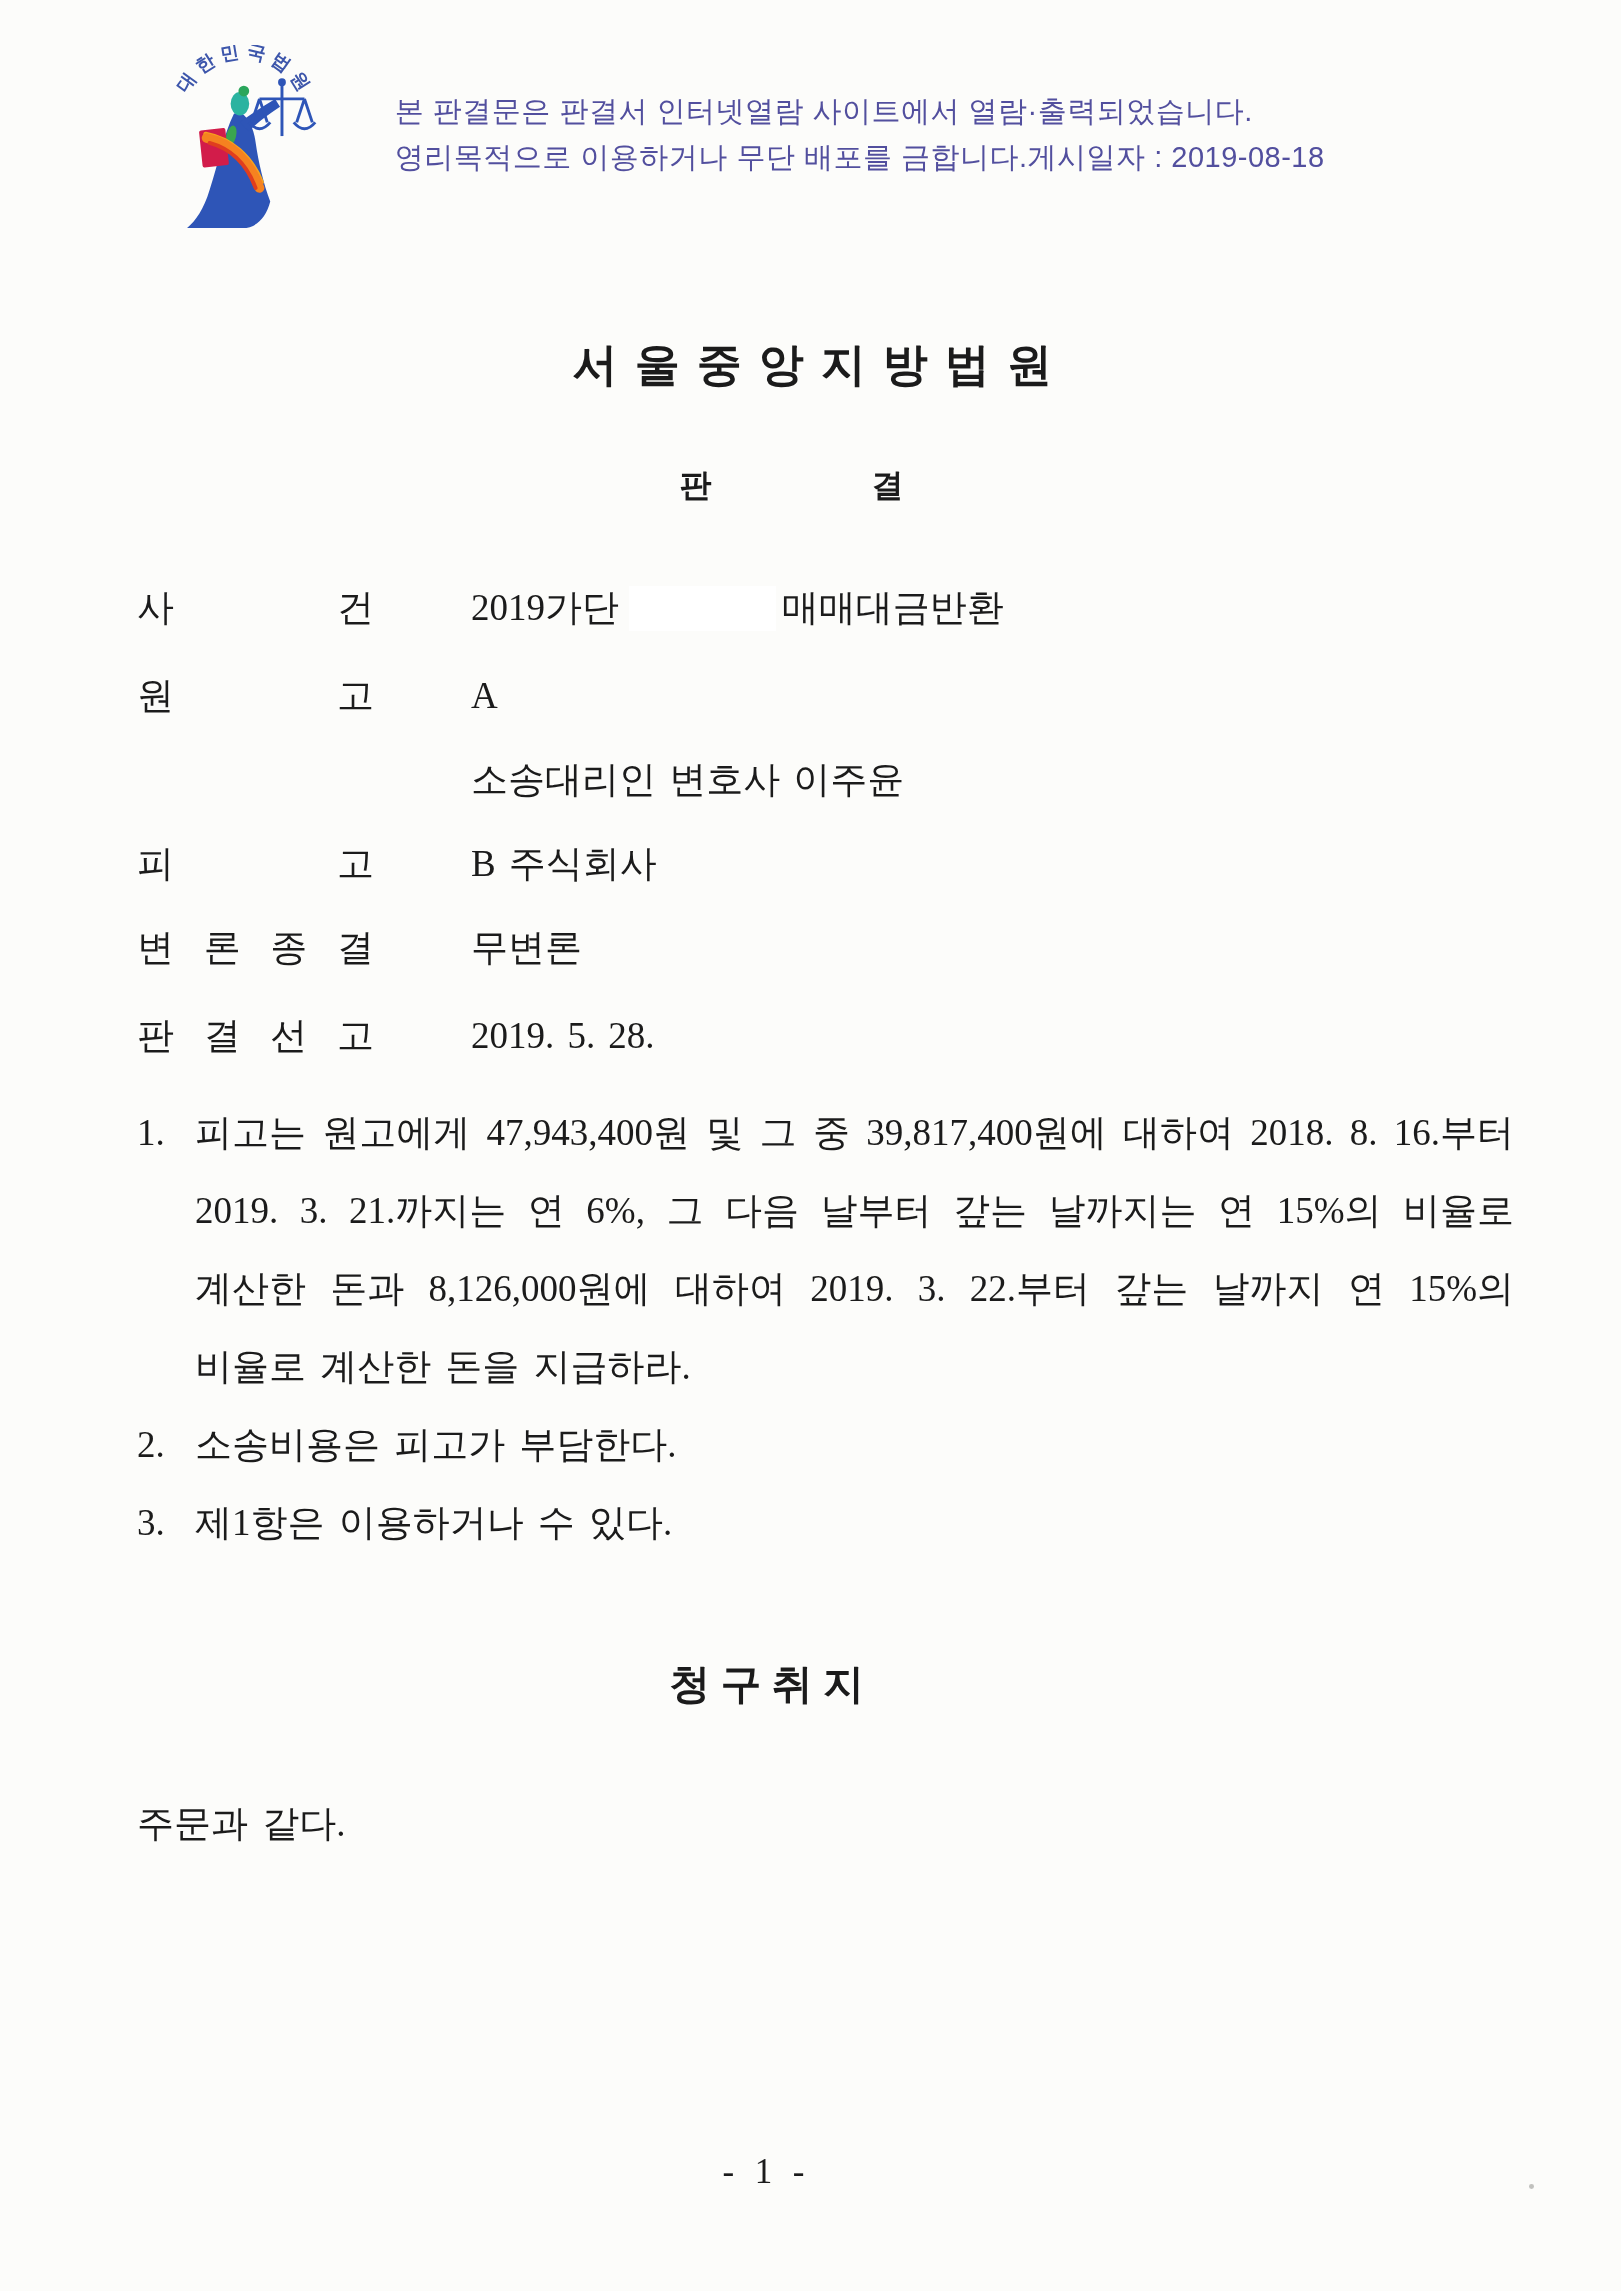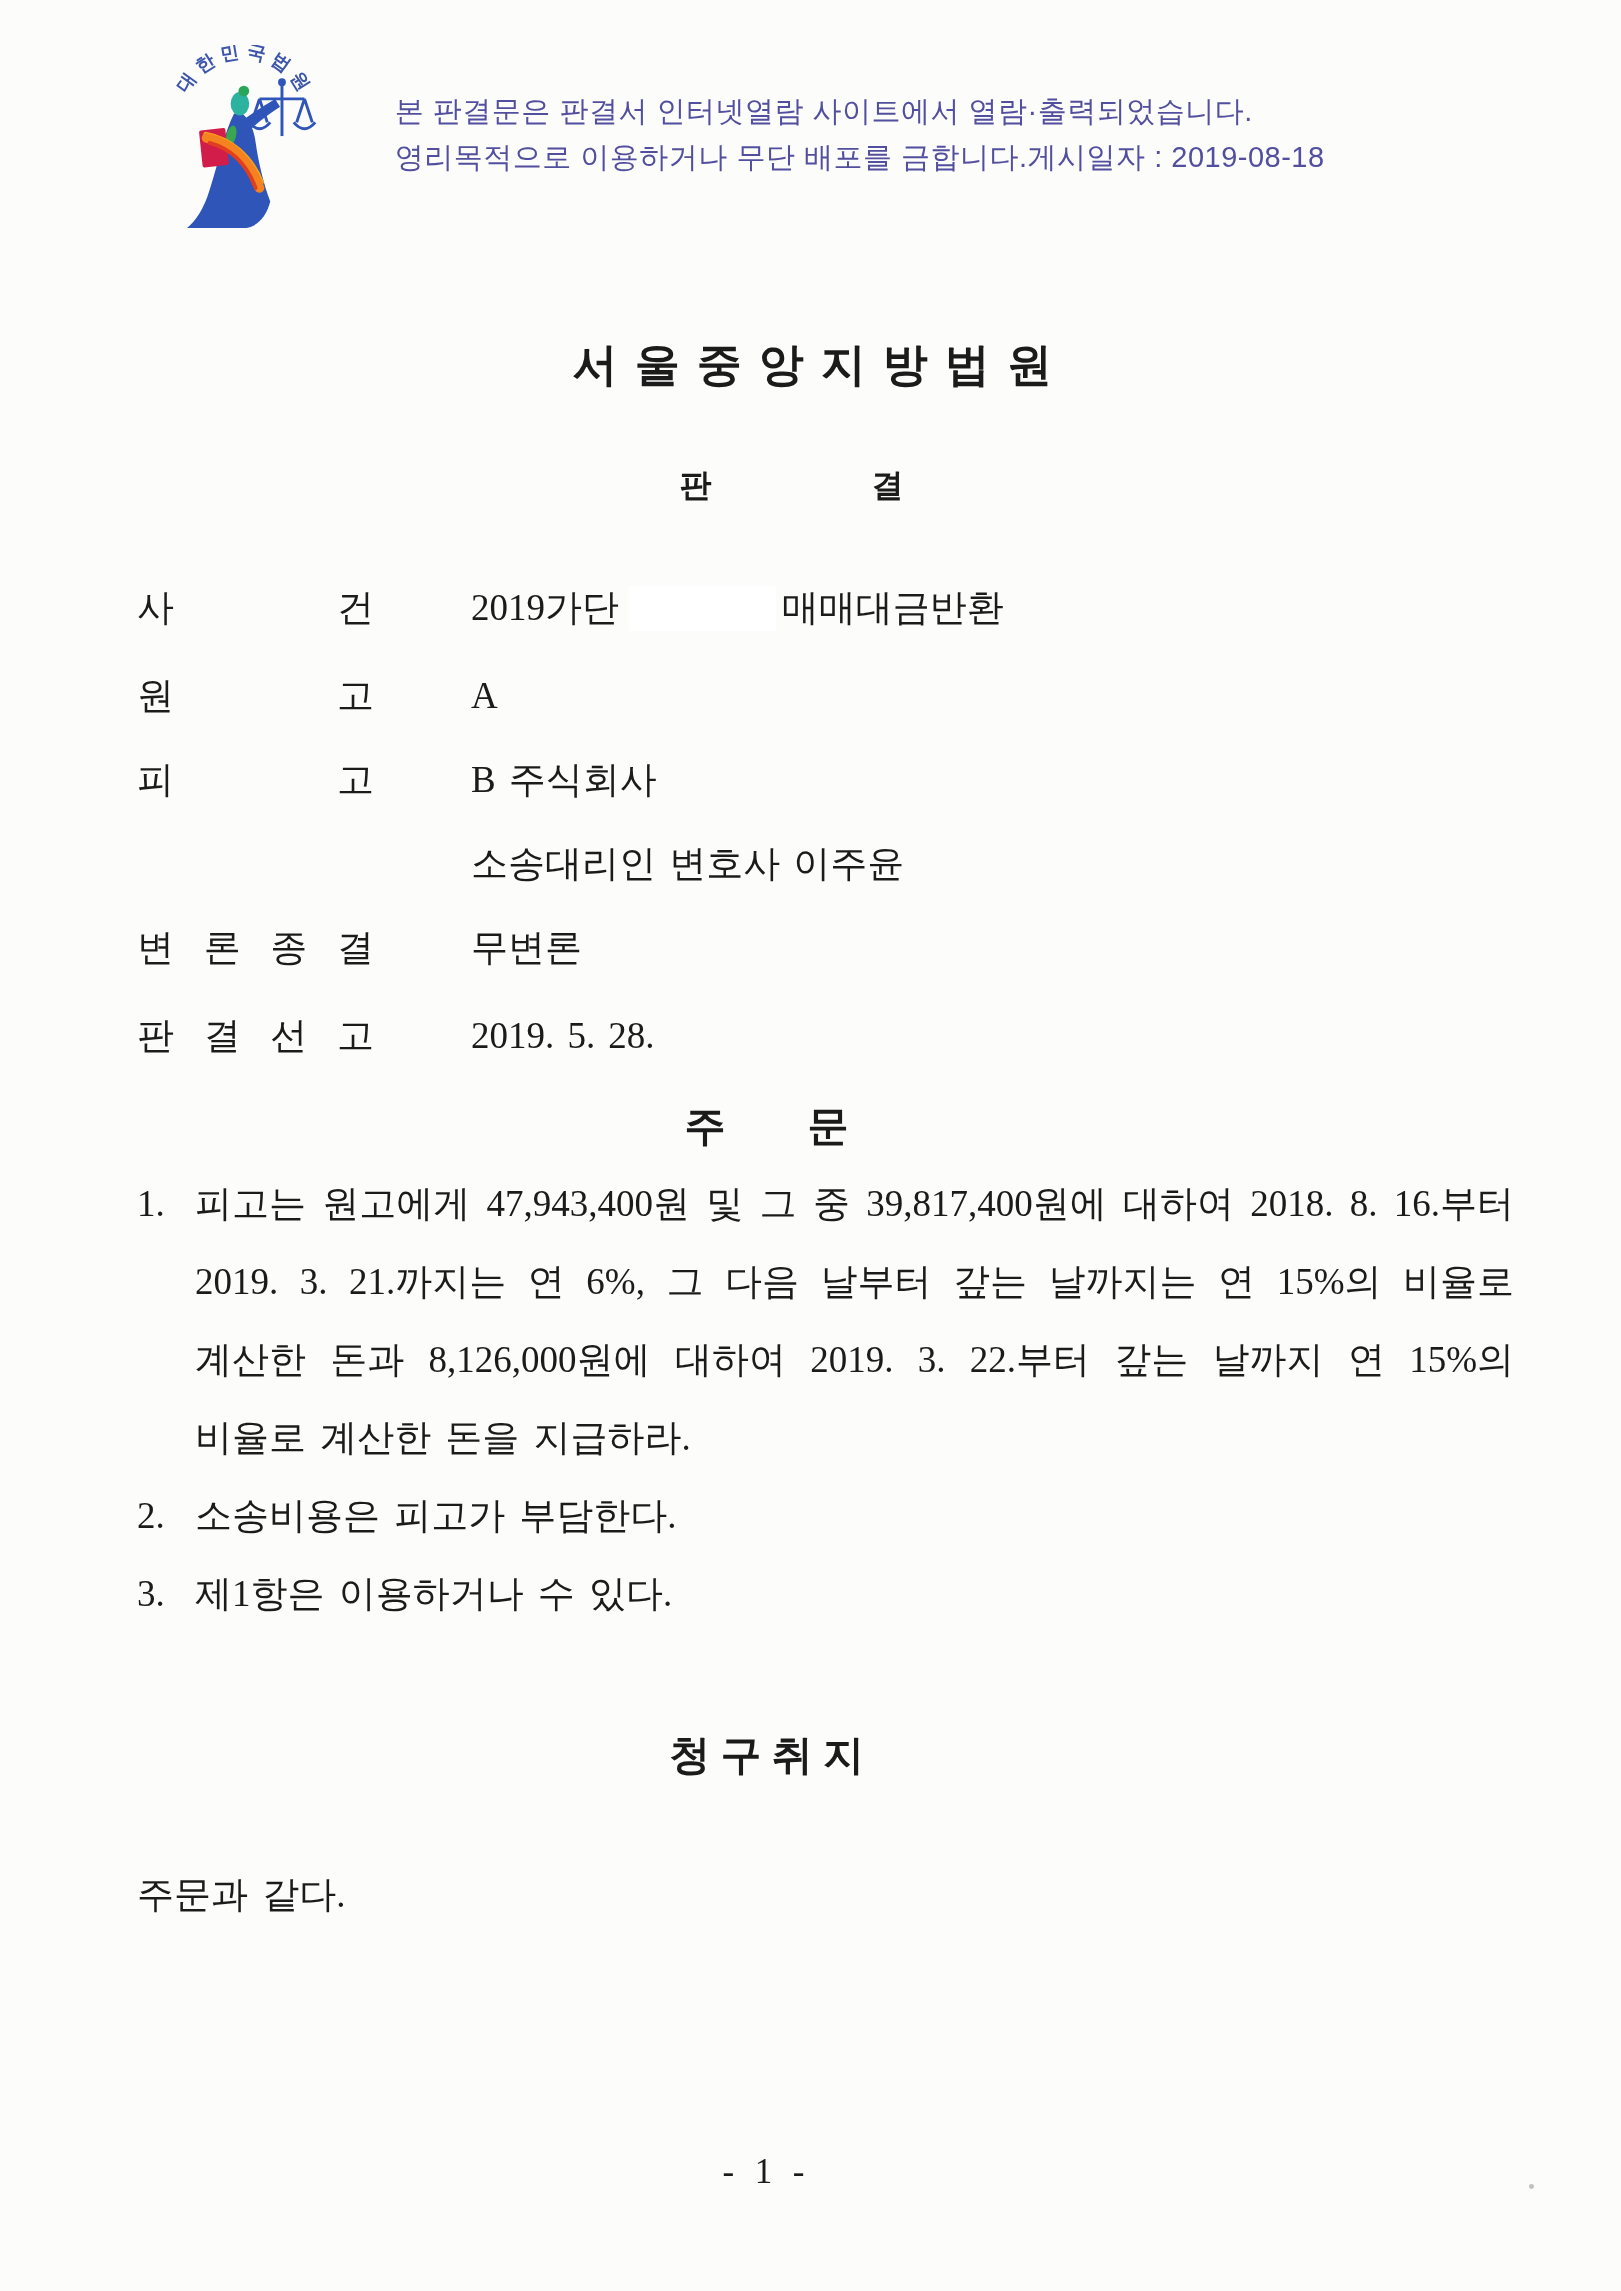--- a/index.html
+++ b/index.html
@@ -140,38 +140,37 @@
     <section class="case-info">
       <div class="case-row">
         <span class="case-label">사 건</span>
         <span class="case-value"><span>2019가단</span><span class="redaction-box"></span><span>매매대금반환</span></span>
       </div>
       <div class="case-row">
         <span class="case-label">원 고</span>
         <span class="case-value">A</span>
       </div>
       <div class="case-row">
+        <span class="case-label"></span>
+        <span class="case-value">소송대리인 변호사 이주윤</span>
+      </div>
+      <div class="case-row">
         <span class="case-label">피 고</span>
         <span class="case-value">B 주식회사</span>
-      </div>
-      <div class="case-row">
-        <span class="case-label"></span>
-        <span class="case-value">소송대리인 변호사 이주윤</span>
       </div>
       <div class="case-row gap-lg">
         <span class="case-label">변 론 종 결</span>
         <span class="case-value">무변론</span>
       </div>
       <div class="case-row gap-xl">
         <span class="case-label">판 결 선 고</span>
         <span class="case-value">2019. 5. 28.</span>
       </div>
     </section>
 
-    <h3 class="section-heading order-heading">주　　문</h3>
     <ol class="order-list">
       <li class="order-item">
         <span class="order-num">1.</span>
         <span class="order-text">피고는 원고에게 47,943,400원 및 그 중 39,817,400원에 대하여 2018. 8. 16.부터 2019. 3. 21.까지는 연 6%, 그 다음 날부터 갚는 날까지는 연 15%의 비율로 계산한 돈과 8,126,000원에 대하여 2019. 3. 22.부터 갚는 날까지 연 15%의 비율로 계산한 돈을 지급하라.</span>
       </li>
       <li class="order-item">
         <span class="order-num">2.</span>
         <span class="order-text">소송비용은 피고가 부담한다.</span>
       </li>
       <li class="order-item">

